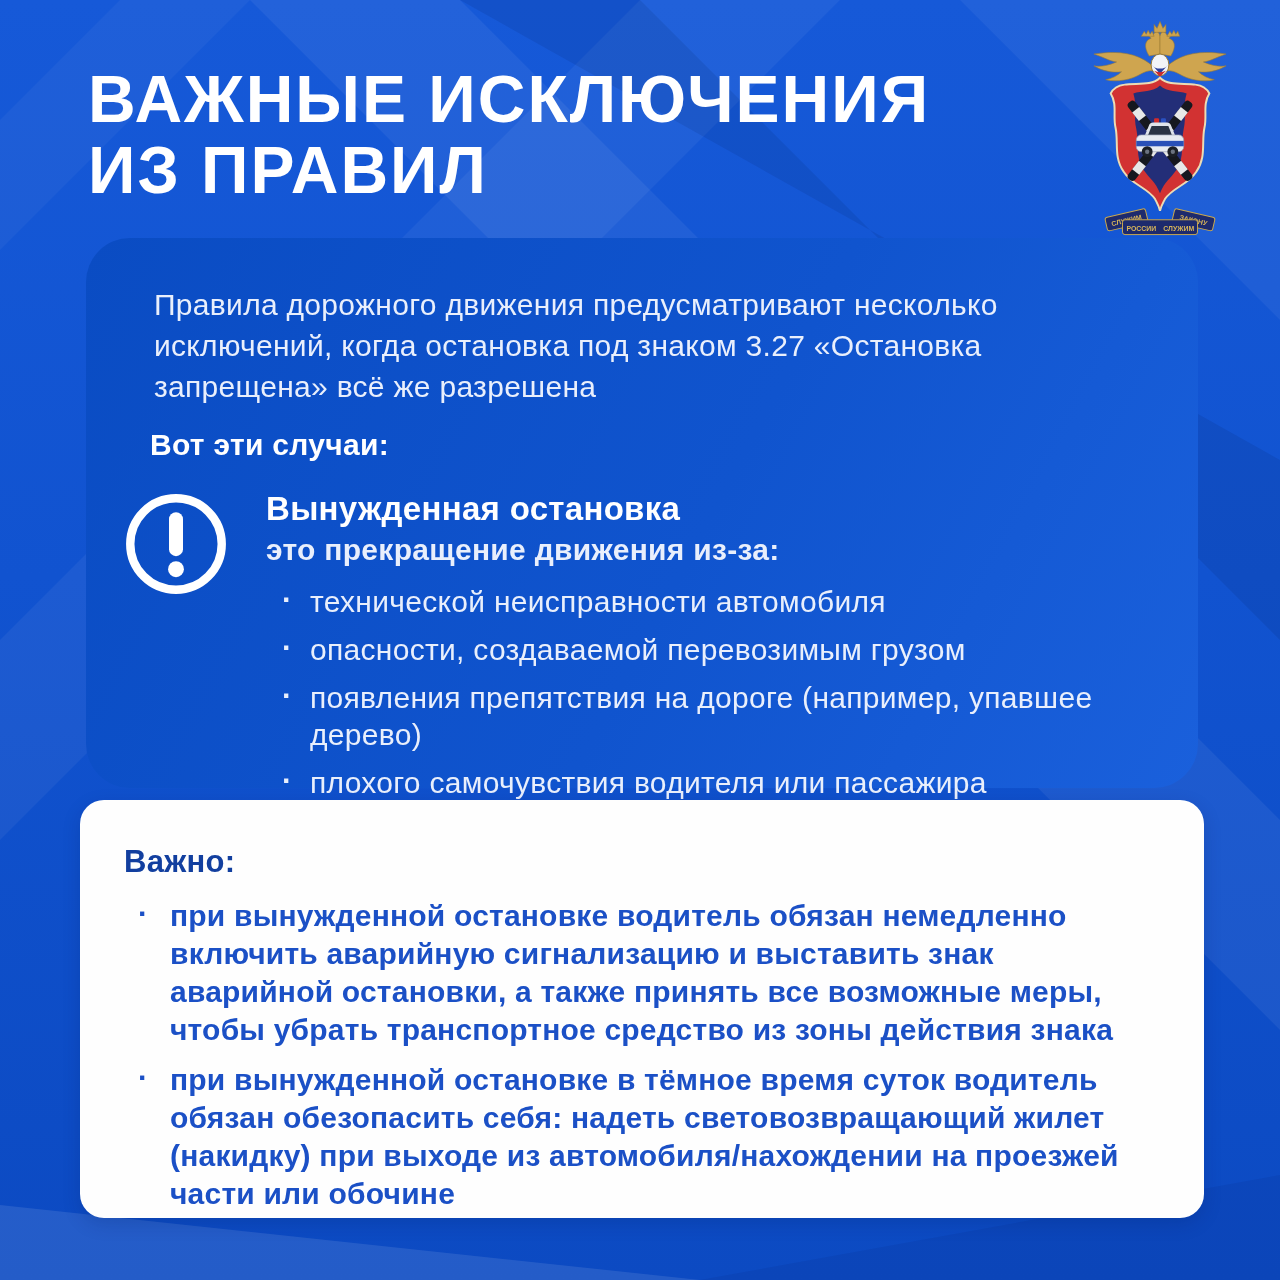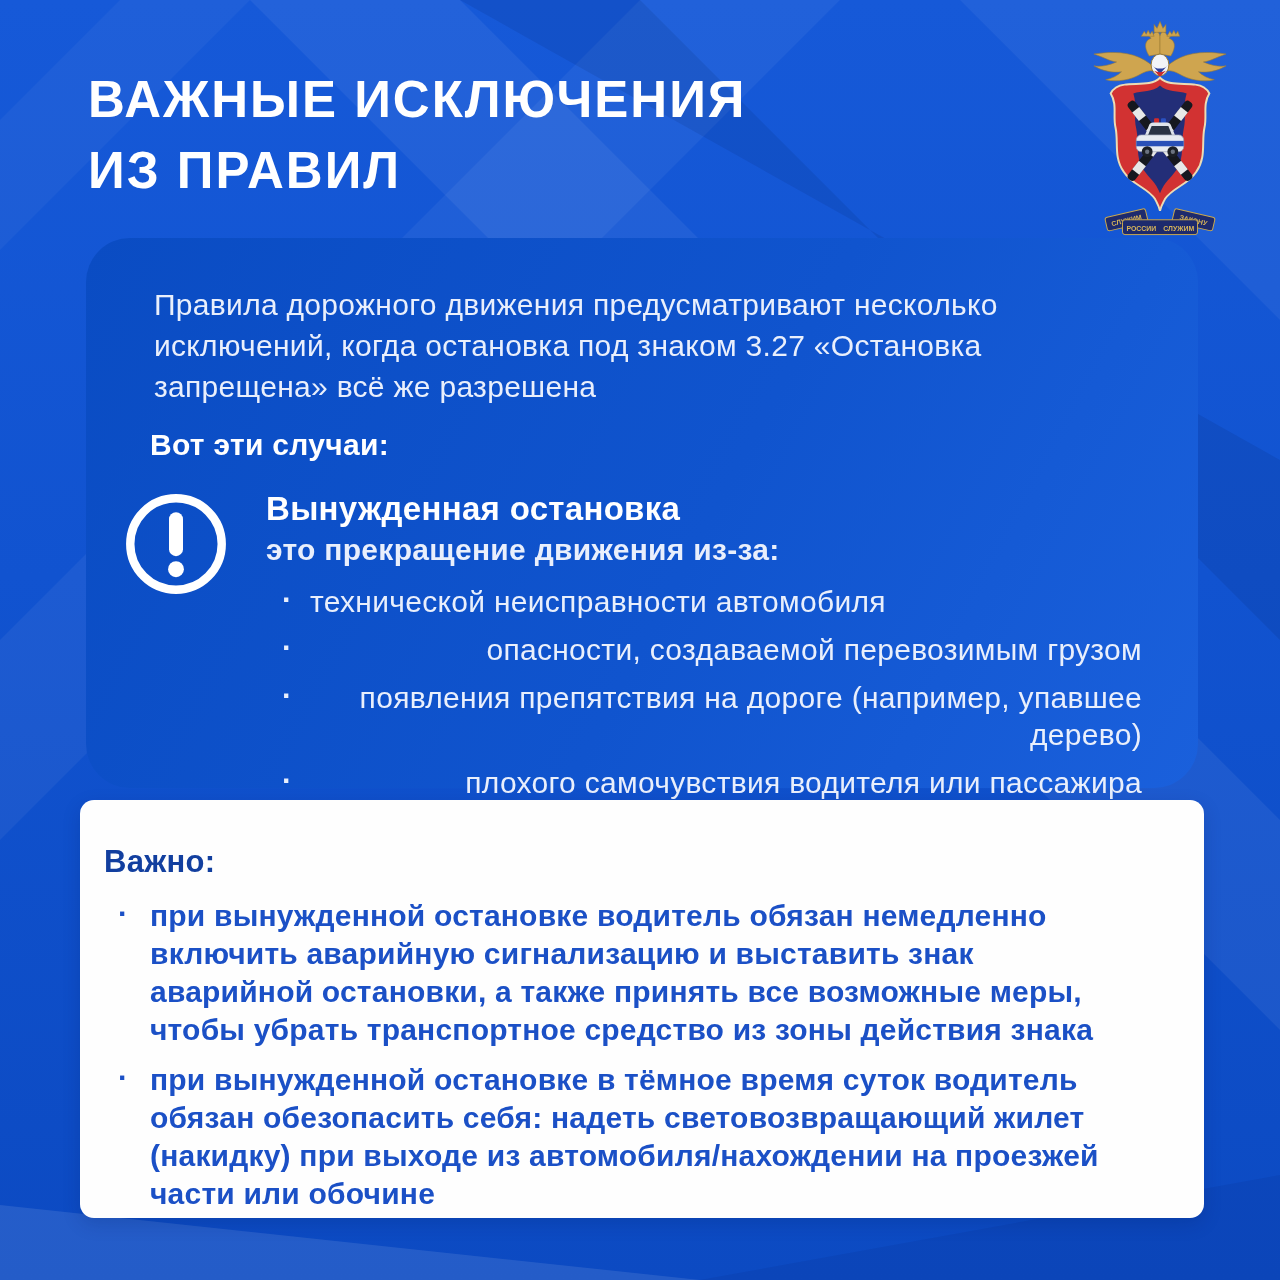--- a/index.html
+++ b/index.html
@@ -6,21 +6,21 @@
   .canvas{
     position:relative;width:1280px;height:1280px;overflow:hidden;
     background:linear-gradient(180deg,#1659d8 0%,#1153d0 45%,#0c4ac2 100%);
     font-family:"Liberation Sans","DejaVu Sans",sans-serif;
   }
   .bg-decor{position:absolute;inset:0;width:1280px;height:1280px;display:block;}
 
   
   .title{
     position:absolute;left:88px;top:64px;color:#ffffff;
-    font-size:51px;font-weight:800;line-height:71px;letter-spacing:2px;
+    font-size:66px;font-weight:800;line-height:71px;letter-spacing:2px;
   }
 
   
   .emblem{position:absolute;left:1086px;top:20px;width:148px;height:220px;}
   .emblem svg{display:block;width:100%;height:100%;}
 
   
   .panel-intro{
     position:absolute;left:86px;top:238px;width:1112px;height:550px;
     border-radius:44px;box-sizing:border-box;
@@ -36,30 +36,30 @@
   .excl-icon{flex:0 0 112px;width:112px;height:112px;}
   .excl-icon svg{display:block;width:112px;height:112px;}
   .case-content{margin-left:34px;padding-top:2px;}
   .case-heading{color:#ffffff;font-size:33px;font-weight:800;letter-spacing:.3px;}
   .case-sub{color:#e9effc;font-size:30px;font-weight:700;margin-top:5px;letter-spacing:.3px;}
   .case-bullets{list-style:none;margin:16px 0 0 0;padding:0;max-width:880px;}
   .case-bullets li{
     position:relative;padding-left:44px;color:#e9effc;
     font-size:30px;line-height:37px;letter-spacing:.3px;
   }
-  .case-bullets li + li{margin-top:11px;text-align:right;}
+  .case-bullets li + li{margin-top:11px;}
   .case-bullets li::before{
     content:"·";position:absolute;left:16px;top:-2px;font-weight:800;color:#e9effc;
   }
 
   
   .panel-important{
     position:absolute;left:80px;top:800px;width:1124px;height:418px;
-    border-radius:14px;box-sizing:border-box;background:#fefefe;
-    padding:44px 50px 0 24px;
+    border-radius:24px;box-sizing:border-box;background:#fefefe;
+    padding:44px 50px 0 44px;
     box-shadow:0 6px 18px rgba(5,30,90,.18);
   }
   .imp-heading{color:#123f9f;font-size:31px;font-weight:800;letter-spacing:.3px;}
   .imp-bullets{list-style:none;margin:17px 0 18px 0;padding:0;max-width:1015px;}
   .imp-bullets li{
     position:relative;padding-left:46px;color:#1b50c6;
     font-size:30px;line-height:38px;font-weight:700;letter-spacing:.2px;
   }
   .imp-bullets li + li{margin-top:12px;}
   .imp-bullets li::before{

